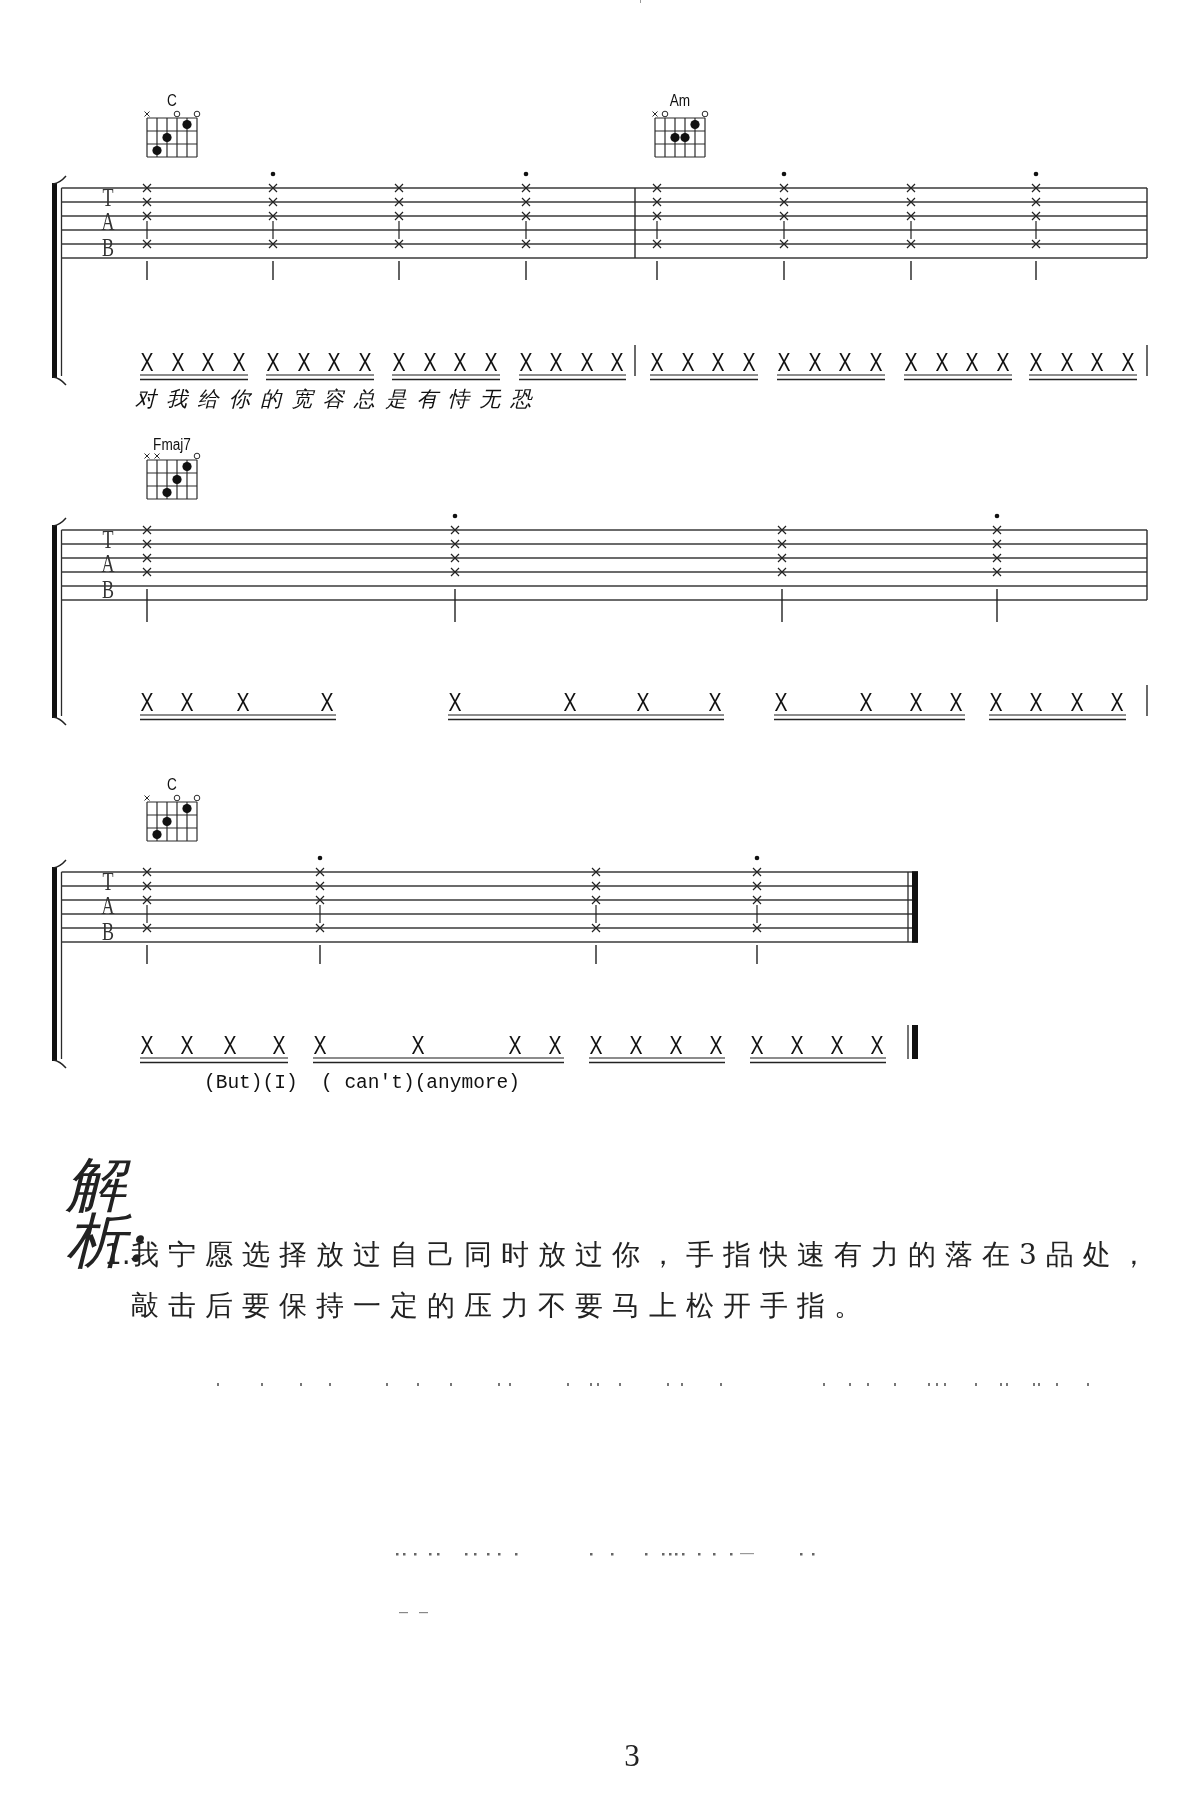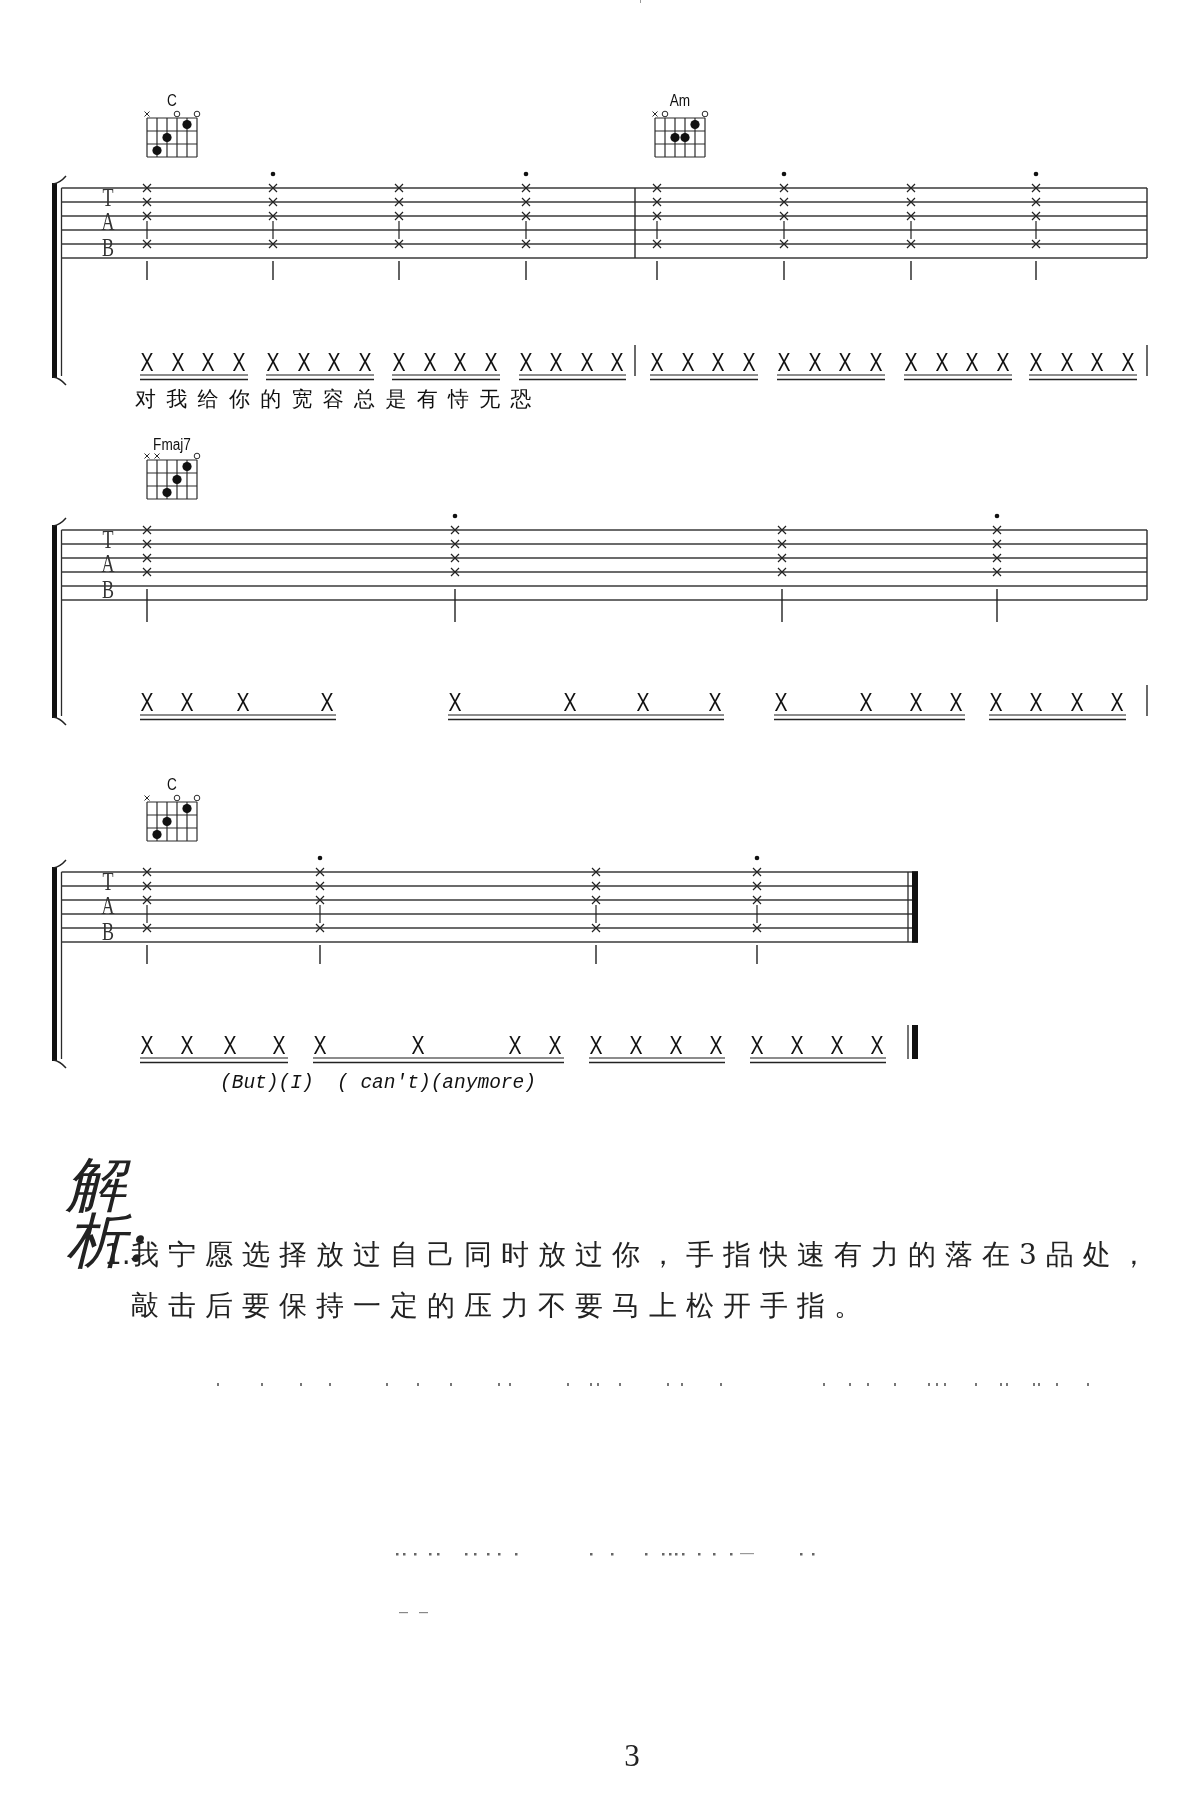--- a/index.html
+++ b/index.html
@@ -395,21 +395,21 @@
     <div class="abs rx" style="left: 835px; top: 350px;">X</div>
     <div class="abs rx" style="left: 866px; top: 350px;">X</div>
     <div class="abs rx" style="left: 901px; top: 350px;">X</div>
     <div class="abs rx" style="left: 932px; top: 350px;">X</div>
     <div class="abs rx" style="left: 962px; top: 350px;">X</div>
     <div class="abs rx" style="left: 993px; top: 350px;">X</div>
     <div class="abs rx" style="left: 1026px; top: 350px;">X</div>
     <div class="abs rx" style="left: 1057px; top: 350px;">X</div>
     <div class="abs rx" style="left: 1087px; top: 350px;">X</div>
     <div class="abs rx" style="left: 1118px; top: 350px;">X</div>
-    <div class="abs lyric-cjk" style="left: 135px; top: 387px;">对我给你的宽容总是有恃无恐</div>
+    <div class="abs lyric-cjk" style="left: 135px; top: 387px; font-style: italic;">对我给你的宽容总是有恃无恐</div>
     <div class="abs tab-letter" style="left: 96px; top: 528px;">T</div>
     <div class="abs tab-letter" style="left: 96px; top: 552px;">A</div>
     <div class="abs tab-letter" style="left: 96px; top: 578px;">B</div>
     <div class="abs chord-name" style="left: 137px; top: 437px;">Fmaj7</div>
     <div class="abs rx" style="left: 137px; top: 690px;">X</div>
     <div class="abs rx" style="left: 177px; top: 690px;">X</div>
     <div class="abs rx" style="left: 233px; top: 690px;">X</div>
     <div class="abs rx" style="left: 317px; top: 690px;">X</div>
     <div class="abs rx" style="left: 445px; top: 690px;">X</div>
     <div class="abs rx" style="left: 560px; top: 690px;">X</div>
@@ -436,21 +436,21 @@
     <div class="abs rx" style="left: 505px; top: 1033px;">X</div>
     <div class="abs rx" style="left: 545px; top: 1033px;">X</div>
     <div class="abs rx" style="left: 586px; top: 1033px;">X</div>
     <div class="abs rx" style="left: 626px; top: 1033px;">X</div>
     <div class="abs rx" style="left: 666px; top: 1033px;">X</div>
     <div class="abs rx" style="left: 706px; top: 1033px;">X</div>
     <div class="abs rx" style="left: 747px; top: 1033px;">X</div>
     <div class="abs rx" style="left: 787px; top: 1033px;">X</div>
     <div class="abs rx" style="left: 827px; top: 1033px;">X</div>
     <div class="abs rx" style="left: 867px; top: 1033px;">X</div>
-    <div class="abs lyric-en" style="left: 220px; top: 1072px; font-style: italic;">(But)(I)  ( can't)(anymore)</div>
+    <div class="abs lyric-en" style="left: 204px; top: 1072px;">(But)(I)  ( can't)(anymore)</div>
   </div>
 
 <div id="analysis">
   <div class="analysis-heading">解析:</div>
   <div class="analysis-num">1.</div>
   <div class="analysis-line" style="left:131px;top:1237px;">我宁愿选择放过自己同时放过你，手指快速有力的落在3品处，</div>
   <div class="analysis-line" style="left:131px;top:1288px;">敲击后要保持一定的压力不要马上松开手指。</div>
 </div>
 
 <div class="page-number">3</div>

